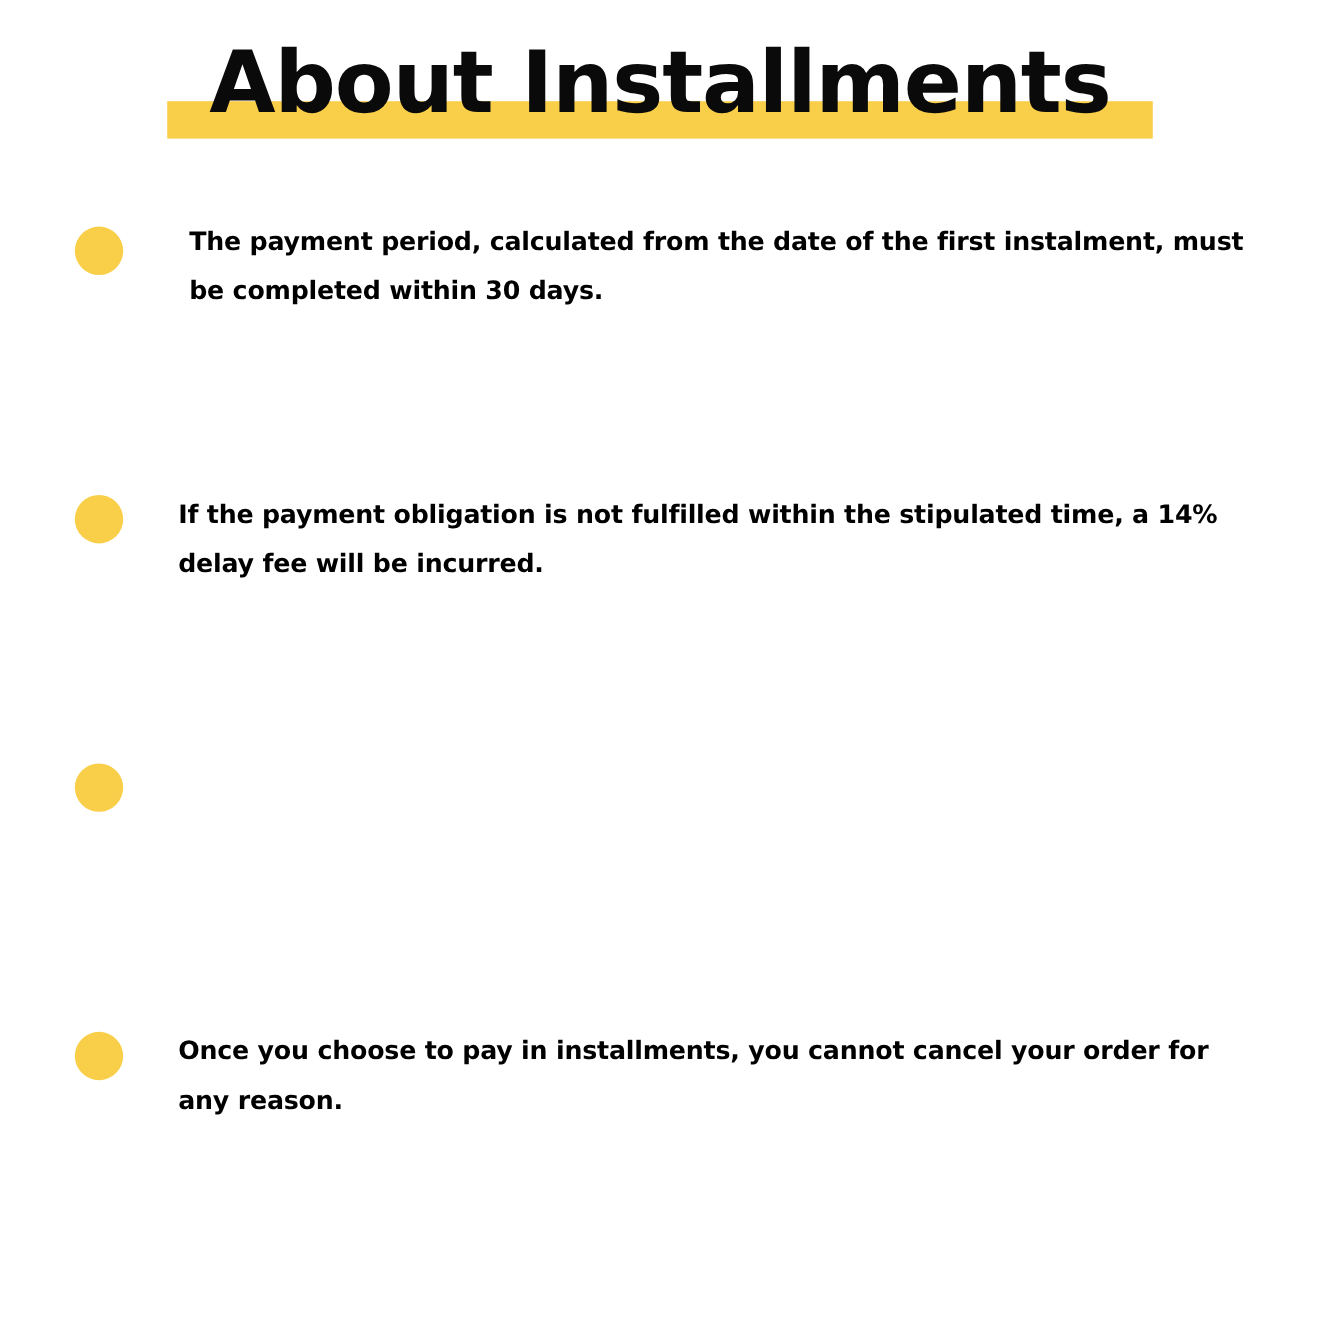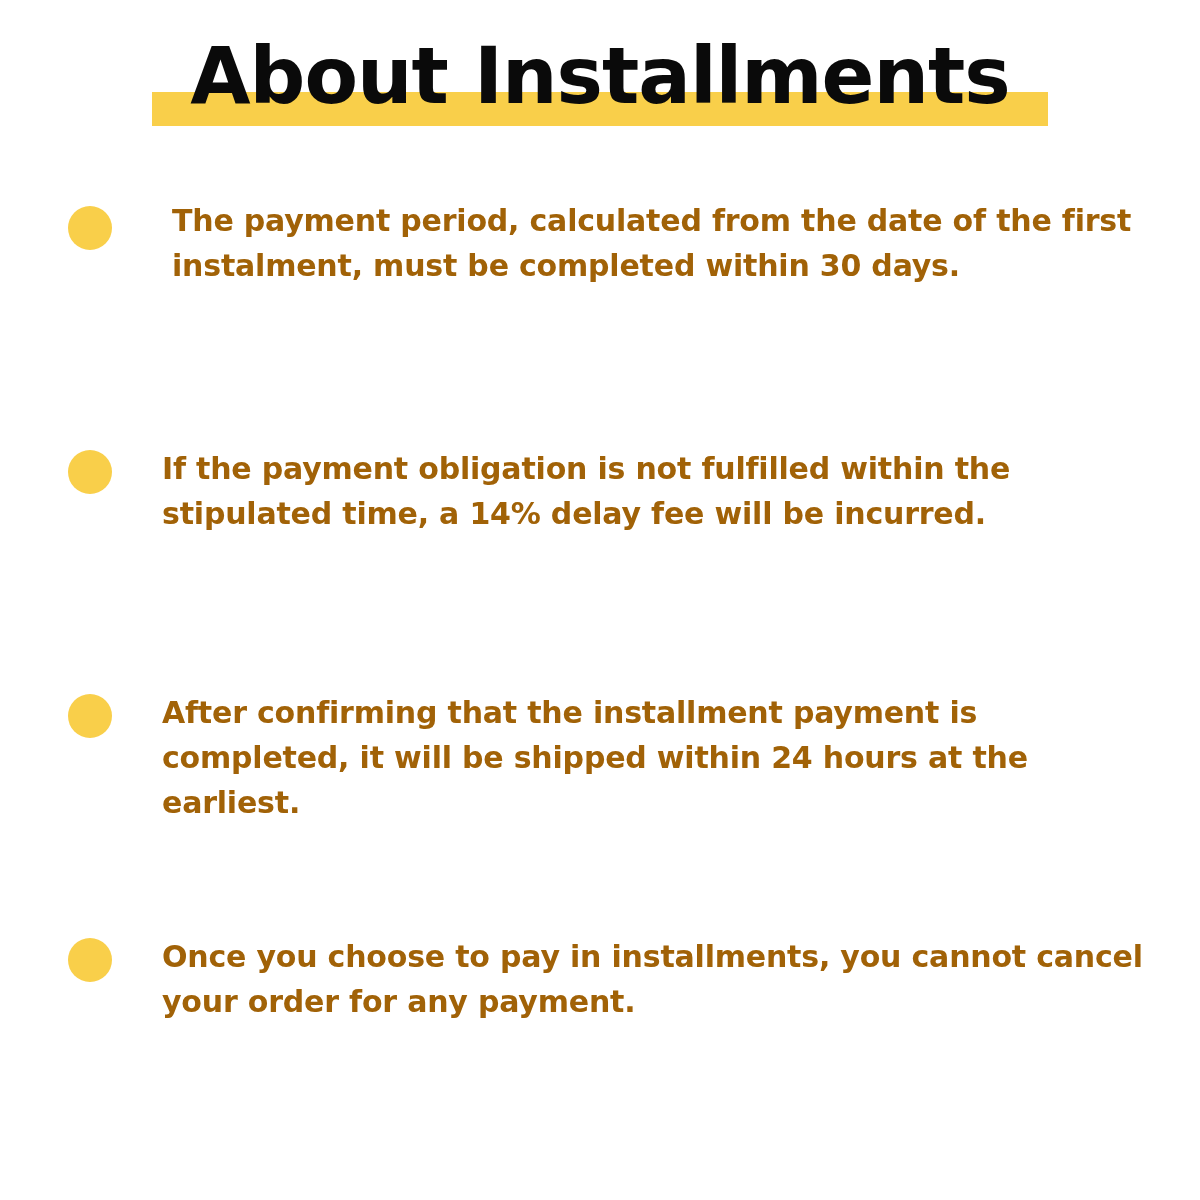--- a/index.html
+++ b/index.html
@@ -69,24 +69,24 @@
     width: 44px;
     height: 44px;
     border-radius: 50%;
     background: #f9cf4a;
     margin-top: 26px;
   }
   .item-text {
     flex: 1 1 auto;
     margin-left: 56px;
     margin-right: 52px;
-    font-size: 30px;
+    font-size: 23px;
     line-height: 45px;
     font-weight: 700;
-    color: #a16207;
+    color: #000000;
     font-family: "DejaVu Sans", sans-serif;
     letter-spacing: -0.2px;
     padding-top: 20px;
   }
   
   .item-1 .item-text { margin-left: 60px; padding-top: 16px; }
   .item-2 .item-text { margin-left: 50px; }
   .item-3 .item-text { margin-left: 50px; }
   .item-4 .item-text { margin-left: 50px; }
   .item-1 .bullet { margin-top: 24px; }
@@ -111,22 +111,21 @@
       <div class="item-text">The payment period, calculated from the date of the first instalment, must be completed within 30 days.</div>
     </div>
 
     <div class="item item-2">
       <span class="bullet"></span>
       <div class="item-text">If the payment obligation is not fulfilled within the stipulated time, a 14% delay fee will be incurred.</div>
     </div>
 
     <div class="item item-3">
       <span class="bullet"></span>
-      <div class="item-text">After confirming that the installment payment is completed, it will be shipped within 24 hours at the earliest.</div>
     </div>
 
     <div class="item item-4">
       <span class="bullet"></span>
-      <div class="item-text">Once you choose to pay in installments, you cannot cancel your order for any payment.</div>
+      <div class="item-text">Once you choose to pay in installments, you cannot cancel your order for any reason.</div>
     </div>
 
   </div>
 </div>
 
 </body></html>

